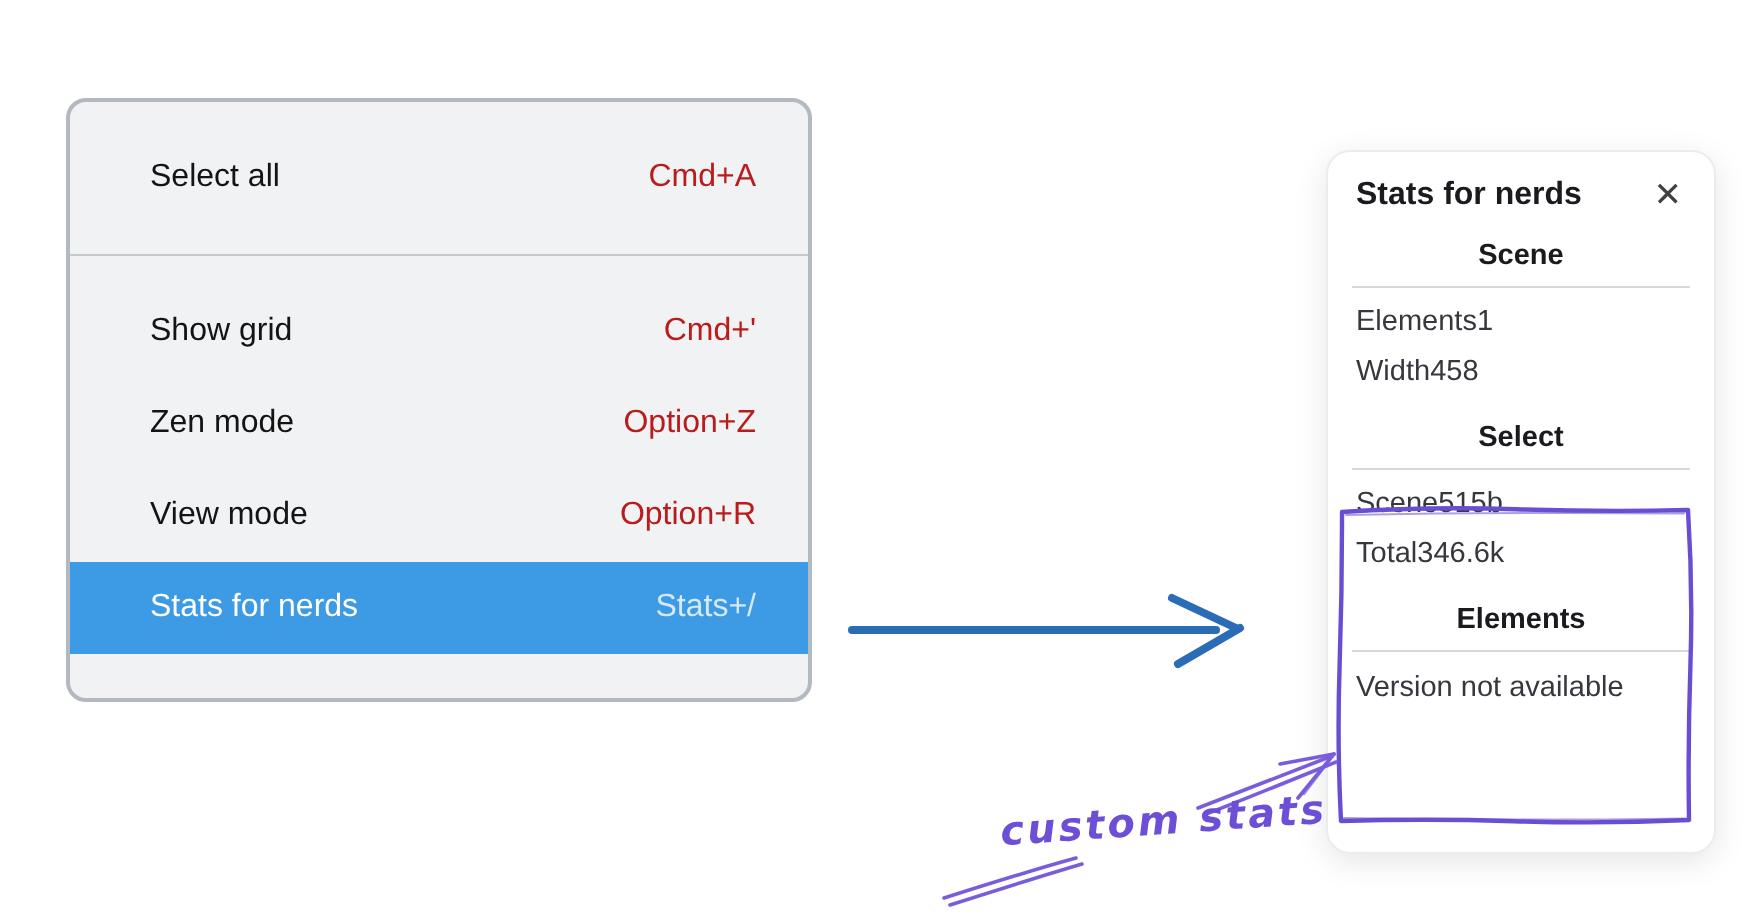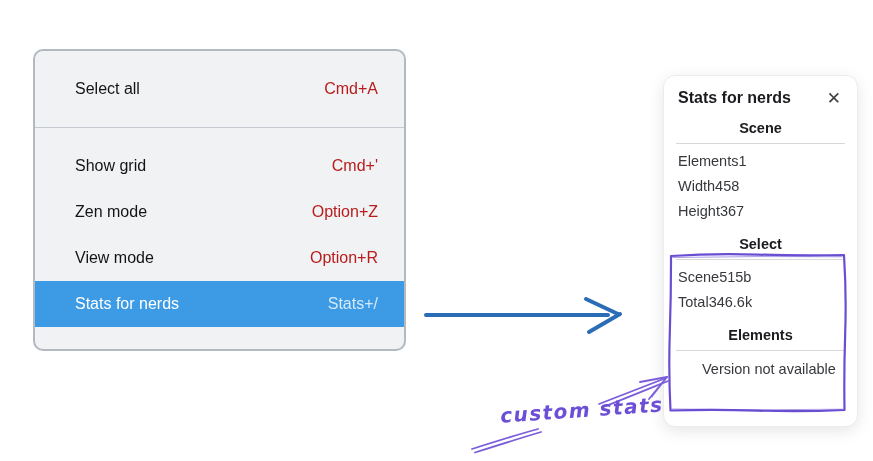--- a/index.html
+++ b/index.html
@@ -99,21 +99,20 @@
   .stat-row {
     display: flex;
     font-size: 14.5px;
     padding: 4.5px 2px;
     color: #36383d;
   }
   .version-note {
     font-size: 14.5px;
     color: #36383d;
     padding: 6px 2px 0 2px;
-    margin-left: 24px;
   }
 
   
   .annotation-layer { position: absolute; left: 0; top: 0; pointer-events: none; }
   .custom-stats-label {
     position: absolute;
     left: 500px; top: 398px;
     font-family: "DejaVu Sans", sans-serif;
     font-style: italic;
     font-weight: bold;
@@ -173,24 +172,20 @@
       <div class="section-heading">Scene</div>
       <hr class="section-rule">
       <div class="stat-row">
         <span>Elements</span>
         <span>1</span>
       </div>
       <div class="stat-row">
         <span>Width</span>
         <span>458</span>
       </div>
-      <div class="stat-row">
-        <span>Height</span>
-        <span>367</span>
-      </div>
     </div>
 
     <div>
       <div class="section-heading">Select</div>
       <hr class="section-rule">
       <div class="stat-row">
         <span>Scene</span>
         <span>515b</span>
       </div>
       <div class="stat-row">

